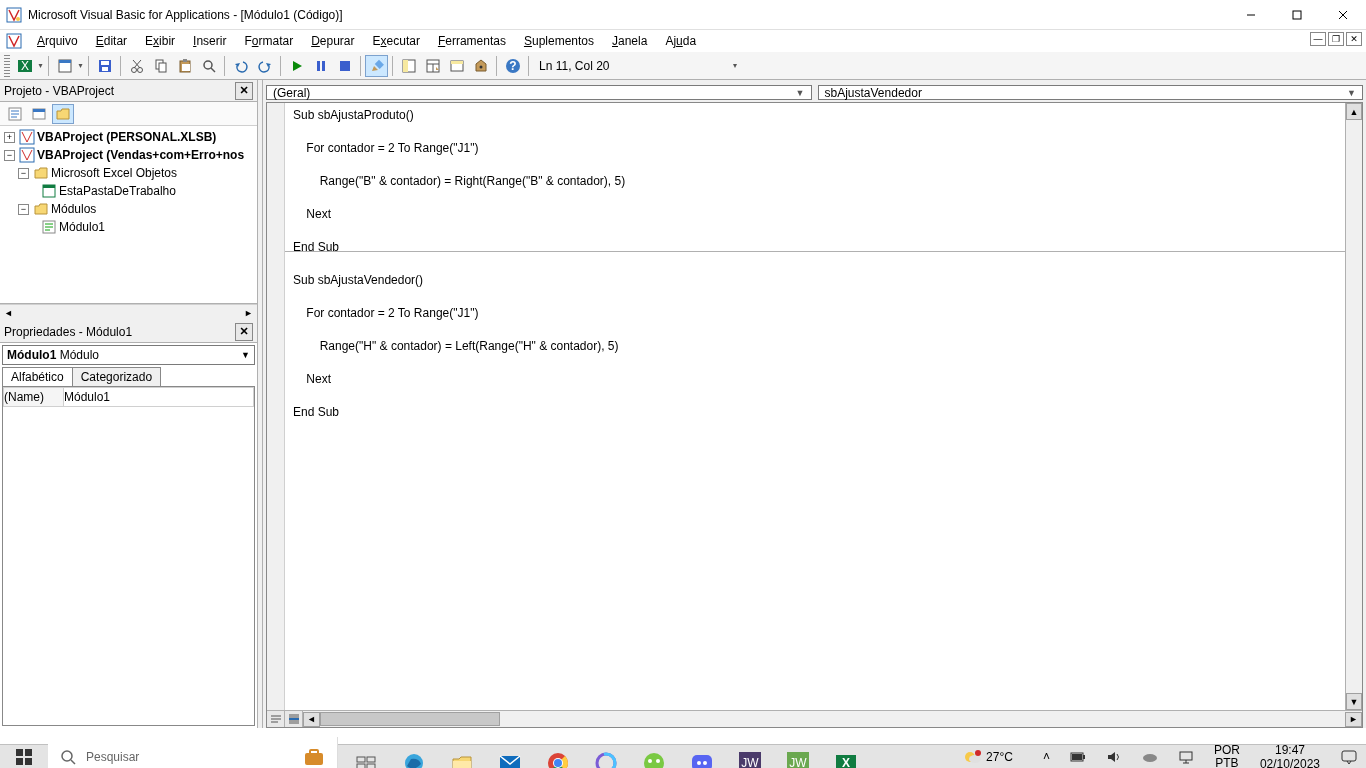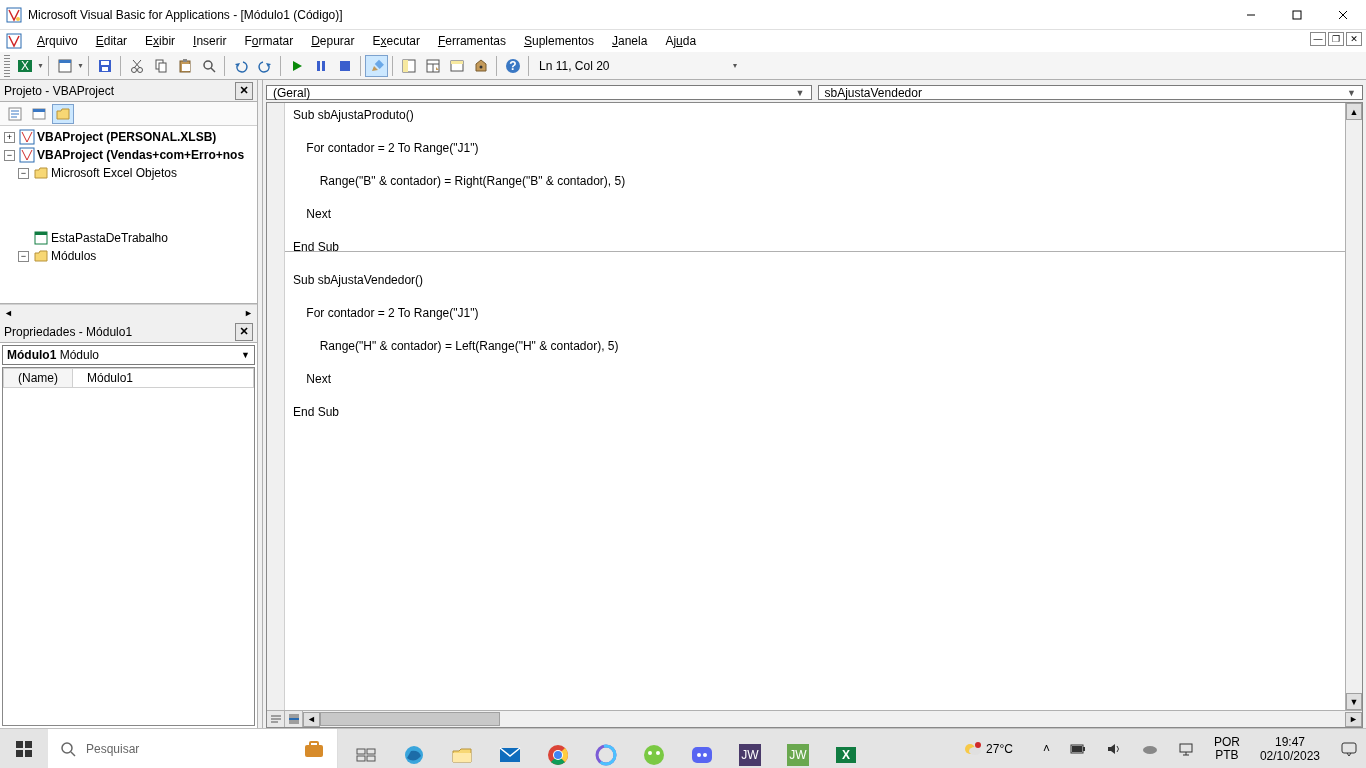--- a/index.html
+++ b/index.html
@@ -30,32 +30,32 @@
 .ptbtn.active { border:1px solid #7da2ce; background:#cce8ff;}
 .tree { flex:0 0 178px; overflow:auto; background:#fff; border-bottom:1px solid #b0b0b0; font-size:12px; padding:2px 0; }
 .tree-scroll-h { height:17px; background:#f0f0f0; border-top:1px solid #d0d0d0; display:flex; align-items:center; }
 .tree ul { list-style:none; padding-left:0; }
 .tree li { white-space:nowrap; padding:1px 0; }
 .tree .row { display:flex; align-items:center; gap:2px; padding-left:4px; }
 .tree .exp { width:11px; height:11px; border:1px solid #888; display:inline-flex; align-items:center; justify-content:center; font-size:9px; line-height:1; background:#fff; margin-right:2px;}
 .tree .noexp { width:11px; display:inline-block;}
 .tree .ticon { width:16px; height:16px; display:inline-flex; align-items:center; justify-content:center; }
 .tree .indent1 { padding-left:18px; }
-.tree .indent2 { padding-left:20px;margin-top:47px; }
+.tree .indent2 { padding-left:28px; }
 .tree .bold { font-weight:bold; }
 .props { flex:1; display:flex; flex-direction:column; }
 .prop-combo { margin:2px; height:20px; border:1px solid #7a7a7a; display:flex; align-items:center; padding:0 4px; background:#fff; }
 .prop-combo .b { font-weight:bold; }
 .prop-combo .arrow { margin-left:auto; font-size:9px;}
 .prop-tabs { display:flex; padding:0 2px; }
 .prop-tab { border:1px solid #888; border-bottom:none; padding:2px 8px; background:#f0f0f0; font-size:12px; margin-right:-1px;}
 .prop-tab.active { background:#fff; position:relative; z-index:1;}
 .prop-grid { flex:1; border:1px solid #888; margin:0 2px 2px 2px; background:#fff; overflow:auto; }
 .prop-grid table { width:100%; border-collapse:collapse; }
-.prop-grid td { border:1px solid #d0d0d0; padding:2px 14px; font-size:12px;margin-left:36px; }
+.prop-grid td { border:1px solid #d0d0d0; padding:2px 0; font-size:12px;margin-left:36px; }
 .prop-grid td:first-child { width:60px; background:#f5f5f5;}
 .splitter-v { width:5px; background:#f0f0f0; cursor:ew-resize; border-right:1px solid #b0b0b0;}
 .code-area { flex:1; display:flex; flex-direction:column; background:#f0f0f0; padding:5px 3px 0 3px;}
 .code-combos { display:flex; gap:6px; margin-bottom:2px; }
 .code-combo { flex:1; height:15px; border:1px solid #7a7a7a; background:#fff; display:flex; align-items:center; padding:0 6px; }
 .code-combo .arrow { margin-left:auto; font-size:9px; color:#555;}
 .editor-frame { flex:1; border:1px solid #888; background:#fff; display:flex; flex-direction:column; position:relative; }
 .editor-body { flex:1; display:flex; overflow:hidden;}
 .margin-bar { width:18px; background:#f0f0f0; border-right:1px solid #d0d0d0;}
 .code { flex:1; font-family:Consolas,"Courier New",monospace; font-size:13px; line-height:16px; padding:4px 0 4px 8px; white-space:pre; overflow:auto; position:relative;}
@@ -65,21 +65,21 @@
 .viewbtns { display:flex; }
 .viewbtn { width:18px; height:16px; border-right:1px solid #b0b0b0; display:flex; align-items:center; justify-content:center; background:#e8e8e8;}
 .hscroll { flex:1; background:#f0f0f0; display:flex; align-items:center; position:relative;}
 .hscroll .thumb { position:absolute; left:17px; width:180px; top:1px; bottom:1px; background:#c8c8c8; border:1px solid #a0a0a0;}
 .hscroll .arr { width:17px; height:15px; background:#e0e0e0; border:1px solid #a0a0a0; display:flex; align-items:center; justify-content:center; font-size:9px;}
 .hscroll .arr.right { margin-left:auto;}
 .vscroll { width:17px; background:#f0f0f0; border-left:1px solid #b0b0b0; position:relative;}
 .vscroll .arr { height:17px; background:#e0e0e0; border:1px solid #a0a0a0; display:flex; align-items:center; justify-content:center; font-size:9px;}
 .vscroll .arr.top { position:absolute; top:0; left:0; right:0;}
 .vscroll .arr.bot { position:absolute; bottom:0; left:0; right:0;}
-.taskbar { position:absolute; bottom:0; left:0; right:0; height:40px; background:#e4e4e4; display:flex; align-items:center; border-top:1px solid #c0c0c0;}
+.taskbar { position:absolute; bottom:0; left:0; right:0; height:24px; background:#e4e4e4; display:flex; align-items:center; border-top:1px solid #c0c0c0;}
 .taskbar .start { width:48px; height:40px; display:flex; align-items:center; justify-content:center;}
 .taskbar .search { flex:0 0 290px; height:40px; background:#fff; display:flex; align-items:center; padding:0 12px; gap:10px; color:#666; border-right:1px solid #ddd;}
 .task-icons { display:flex; align-items:center; gap:0; margin-left:4px;margin-top:12px;}
 .ticon-tb { width:48px; height:40px; display:flex; align-items:center; justify-content:center; position:relative;}
 .ticon-tb.active::after { content:""; position:absolute; bottom:0; left:6px; right:6px; height:2px; background:#76b9ed;}
 .systray { margin-left:auto; display:flex; align-items:center; gap:20px; padding:0 8px; font-size:12px;}
 .systray .clock { text-align:center; line-height:14px; font-size:12px;}
 .weather { display:flex; align-items:center; gap:4px; margin-right:10px;}
 svg { display:block; }
 </style>
@@ -382,20 +382,24 @@
 
     <div class="panel-title">
       <span>Propriedades - Módulo1</span>
       <div class="xbtn">✕</div>
     </div>
     <div class="props">
       <div class="prop-combo">
         <span class="b">Módulo1</span>&nbsp;<span>Módulo</span>
         <span class="arrow">▼</span>
       </div>
+      <div class="prop-tabs">
+        <div class="prop-tab active">Alfabético</div>
+        <div class="prop-tab">Categorizado</div>
+      </div>
       <div class="prop-grid">
         <table>
             <tbody>
               <tr>
           <td>(Name)</td>
           <td>Módulo1</td>
         </tr>
             </tbody>
           </table>
       </div>

